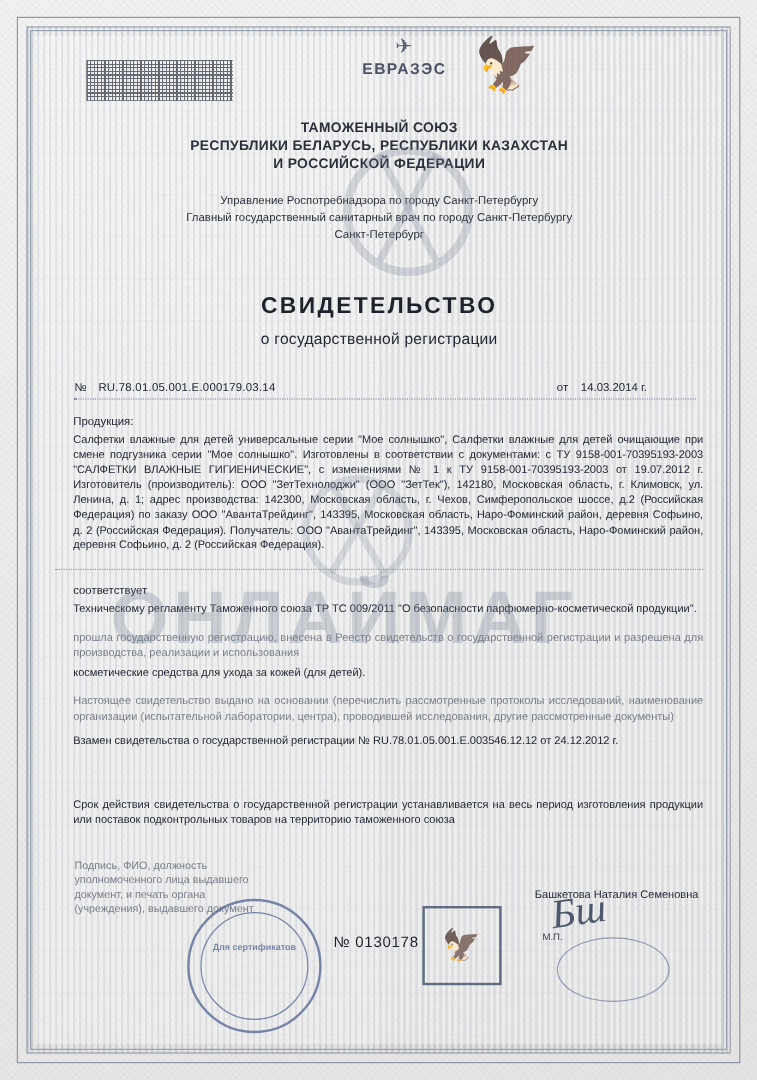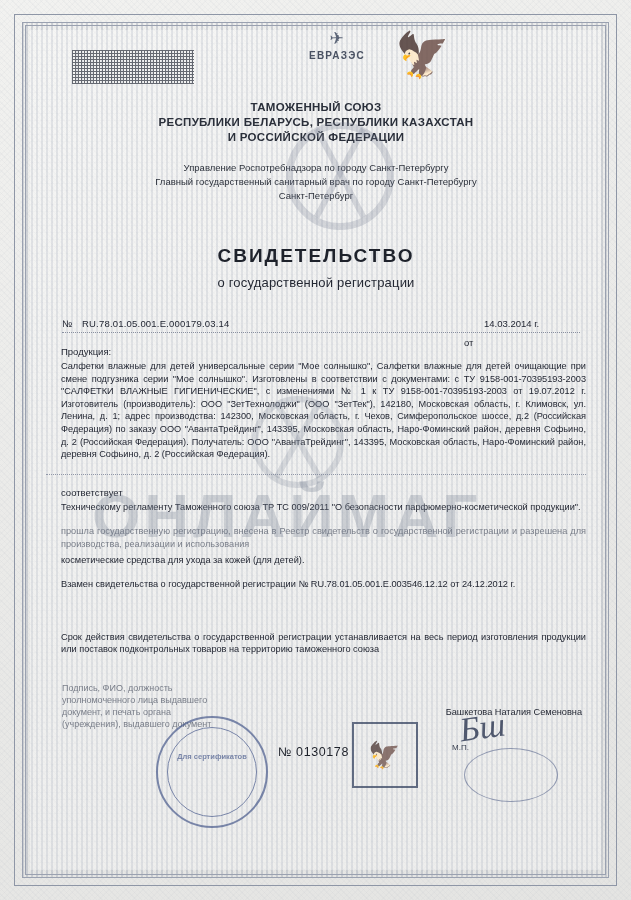--- a/index.html
+++ b/index.html
@@ -82,21 +82,21 @@
     text-align: center;
     width: 90px;
   }
   .eurasec .mark {
     font-size: 17px;
     color: #5b6476;
     letter-spacing: 1px;
     line-height: 14px;
   }
   .eurasec .cap {
-    font-size: 10px;
+    font-size: 13px;
     letter-spacing: 1.2px;
     color: #4a5263;
     margin-top: 4px;
     font-weight: bold;
   }
   .coat {
     position: absolute;
     left: 348px;
     top: 0px;
     width: 58px;
@@ -156,21 +156,21 @@
 
   .num-row {
     position: relative;
     margin-top: 26px;
     height: 18px;
     font-size: 9.5px;
     color: #232733;
   }
   .num-row .nlabel { position: absolute; left: 16px; top: 2px; }
   .num-row .nvalue { position: absolute; left: 36px; top: 2px; letter-spacing: .2px; }
-  .num-row .dlabel { position: absolute; left: 418px; top: 2px; margin-top: 19px; }
+  .num-row .dlabel { position: absolute; left: 418px; top: 2px; }
   .num-row .dvalue { position: absolute; left: 438px; top: 2px; }
   .rule {
     position: absolute;
     left: 16px; right: 6px;
     top: 16px;
     border-bottom: 1px dotted #8a90a0;
   }
 
   .sec-label {
     font-size: 9.5px;
@@ -418,20 +418,21 @@
       <div class="sec-label">соответствует</div>
       <div class="body-text">Техническому регламенту Таможенного союза ТР ТС 009/2011 "О безопасности парфюмерно-косметической продукции".</div>
     </div>
 
     <div class="block">
       <div class="body-text faded">прошла государственную регистрацию, внесена в Реестр свидетельств о государственной регистрации и разрешена для производства, реализации и использования</div>
       <div class="body-text">косметические средства для ухода за кожей (для детей).</div>
     </div>
 
     <div class="block">
+      <div class="body-text faded">Настоящее свидетельство выдано на основании (перечислить рассмотренные протоколы исследований, наименование организации (испытательной лаборатории, центра), проводившей исследования, другие рассмотренные документы)</div>
       <div class="body-text" style="margin-top:8px">Взамен свидетельства о государственной регистрации № RU.78.01.05.001.Е.003546.12.12 от 24.12.2012 г.</div>
     </div>
 
     <div class="block" style="margin-top:40px">
       <div class="body-text">Срок действия свидетельства о государственной регистрации устанавливается на весь период изготовления продукции или поставок подконтрольных товаров на территорию таможенного союза</div>
     </div>
 
     <div class="sign-area">
       <div class="lbl faded">Подпись, ФИО, должность уполномоченного лица выдавшего документ, и печать органа (учреждения), выдавшего документ</div>
 

